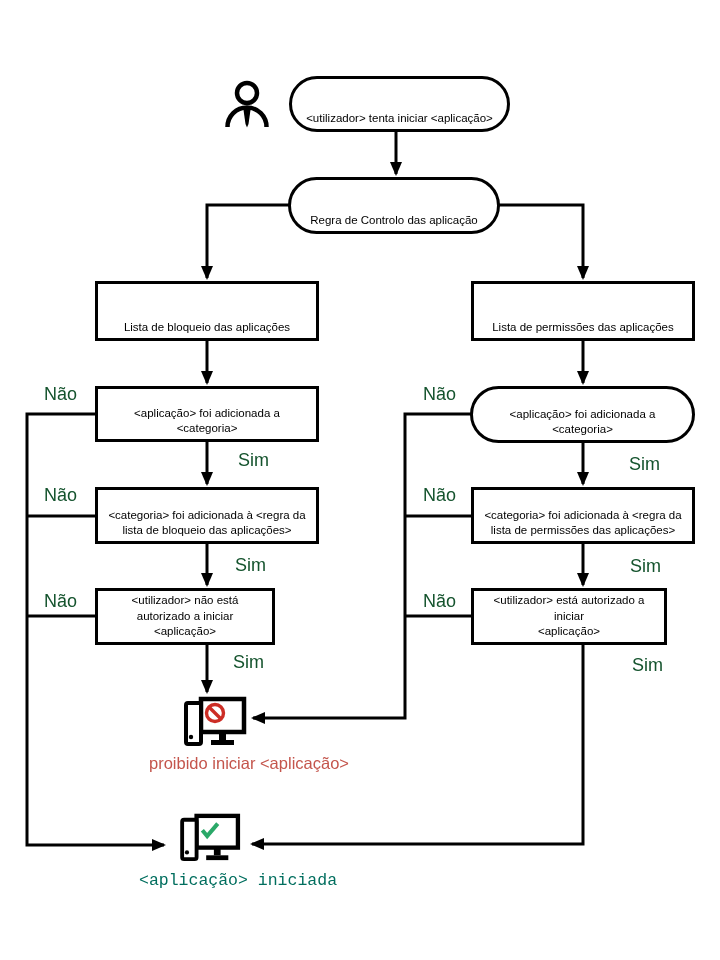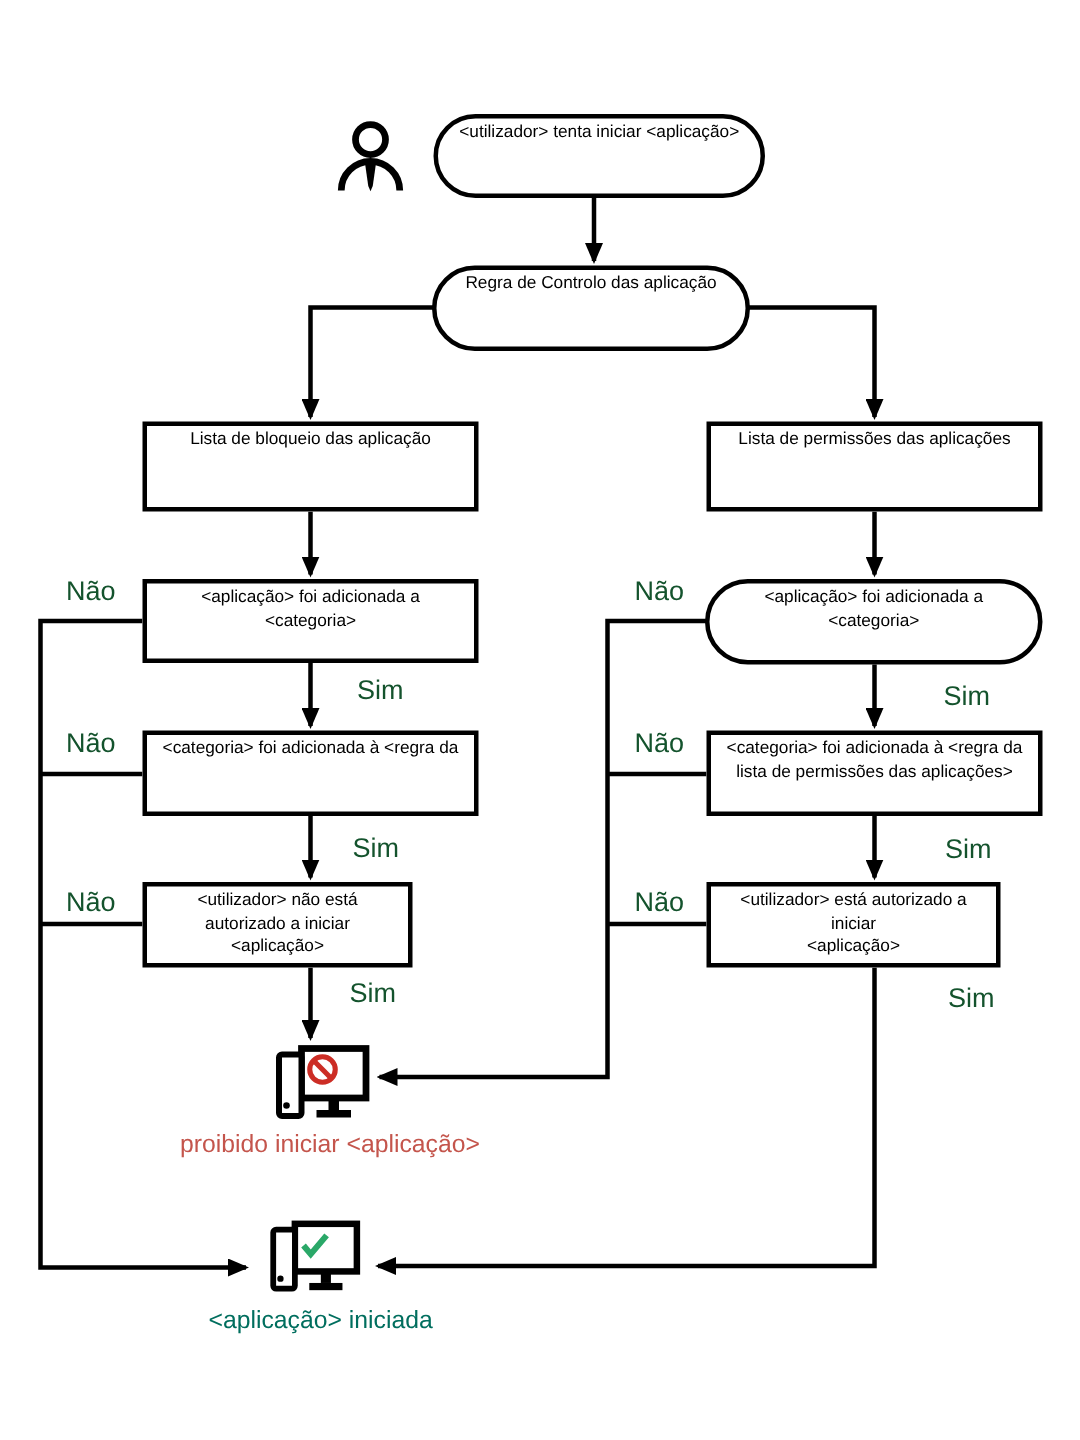--- a/index.html
+++ b/index.html
@@ -4,28 +4,28 @@
 <style>
   html,body { margin:0; padding:0; background:#ffffff; }
   .canvas {
     position:relative; width:720px; height:960px; background:#ffffff;
     font-family:"Liberation Sans", sans-serif; color:#000;
     overflow:hidden;
   }
   .connectors { position:absolute; left:0; top:0; }
   .node {
     position:absolute; box-sizing:border-box; background:#fff;
-    border:3px solid #000; display:flex; align-items:flex-start; justify-content:center;
+    border:3px solid #000; display:flex; align-items:flex-end; justify-content:center;
     text-align:center; font-size:11.5px; line-height:1.35; padding:2px 8px;
   }
   .oval  { border-radius:30px; border-width:3.5px; }
   .lbl   { position:absolute; font-size:18px; color:#14532d; white-space:nowrap; }
   .outcome { position:absolute; font-size:16.5px; white-space:nowrap; }
-  .outcome.blocked { color: var(--blocked-text, #c4554c); }
-  .outcome.started { color: var(--started-text, #006e5e); }
+  .outcome.blocked { color: var(--blocked-text, #c4554c); margin-left: 29px; }
+  .outcome.started { color: var(--started-text, #006e5e); font-family: Liberation Mono, monospace; }
   .icon { position:absolute; }
   .prohibition-stroke { stroke: var(--prohibition-red, #cc2d25); }
   .check-stroke { stroke: var(--check-green, #2aa868); }
 </style>
 </head>
 <body>
 
 <div class="canvas">
 
   <svg class="connectors" width="720" height="960" viewBox="0 0 720 960">
@@ -63,36 +63,37 @@
 
   <div class="node oval" style="left:289px;top:76px;width:221px;height:56px">
     <span>&lt;utilizador&gt; tenta iniciar &lt;aplicação&gt;</span>
   </div>
 
   <div class="node oval" style="left:288px;top:177px;width:212px;height:57px">
     <span>Regra de Controlo das aplicação</span>
   </div>
 
   <div class="node" style="left:95px;top:281px;width:224px;height:60px">
-    <span>Lista de bloqueio das aplicação</span>
+    <span>Lista de bloqueio das aplicações</span>
   </div>
   <div class="node" style="left:471px;top:281px;width:224px;height:60px">
     <span>Lista de permissões das aplicações</span>
   </div>
 
   <div class="node" style="left:95px;top:386px;width:224px;height:56px">
     <span>&lt;aplicação&gt; foi adicionada a &lt;categoria&gt;</span>
   </div>
   <div class="node oval" style="left:470px;top:386px;width:225px;height:57px">
     <span>&lt;aplicação&gt; foi adicionada a &lt;categoria&gt;</span>
   </div>
 
   <div class="node" style="left:95px;top:487px;width:224px;height:57px">
     <div>
       <div>&lt;categoria&gt; foi adicionada à &lt;regra da</div>
+      <div>lista de bloqueio das aplicações&gt;</div>
     </div>
   </div>
   <div class="node" style="left:471px;top:487px;width:224px;height:57px">
     <div>
       <div>&lt;categoria&gt; foi adicionada à &lt;regra da</div>
       <div>lista de permissões das aplicações&gt;</div>
     </div>
   </div>
 
   <div class="node" style="left:95px;top:588px;width:180px;height:57px">

